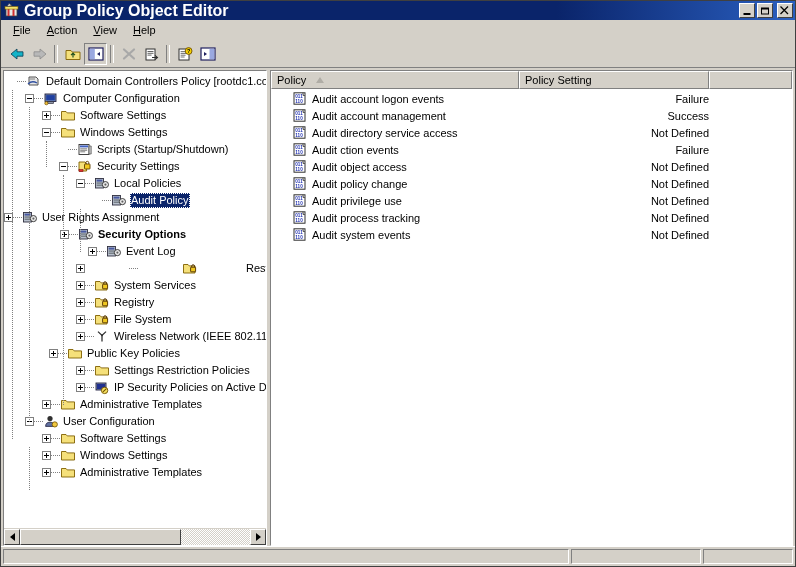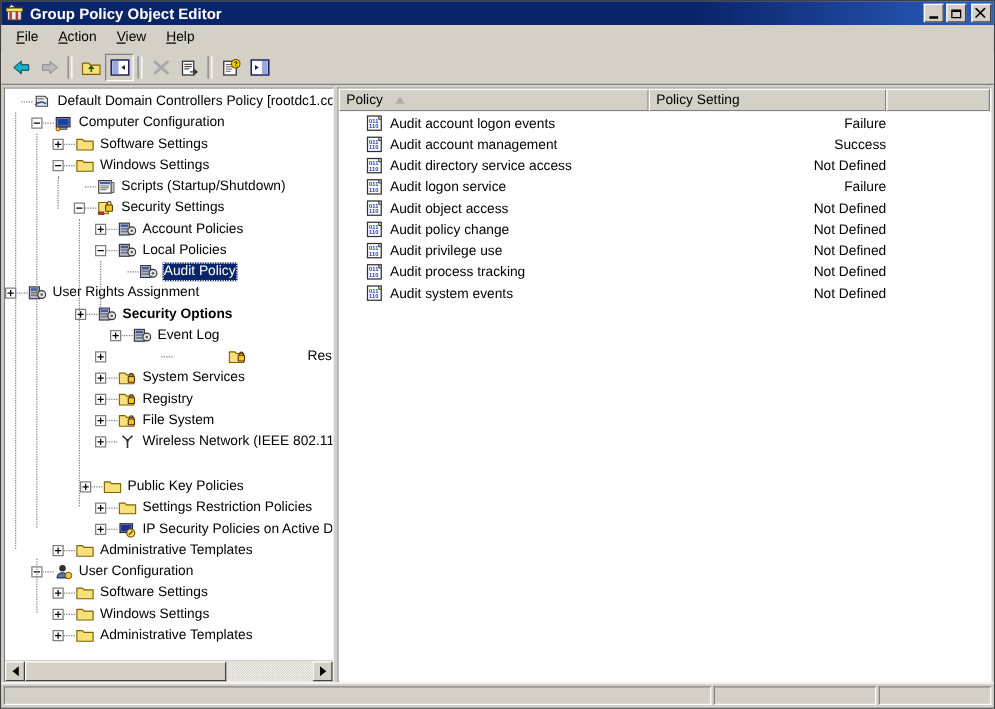--- a/index.html
+++ b/index.html
@@ -33,21 +33,21 @@
   }
   .title-icon {
     width: 16px; height: 15px;
     margin-right: 4px;
     position: relative;
     flex: 0 0 auto;
   }
   .title-text {
     color: #ffffff;
     font-weight: bold;
-    font-size: 12px;
+    font-size: 16px;
     letter-spacing: 0px;
     white-space: nowrap;
     flex: 1 1 auto;
   }
   .titlebuttons { display: flex; gap: 2px; flex: 0 0 auto; }
   .tbtn {
     width: 16px; height: 15px;
     background: #d4d0c8;
     border: 1px solid;
     border-color: #ffffff #404040 #404040 #ffffff;
@@ -456,95 +456,82 @@
               <span class="tdash"></span>
               <span class="ticon"><svg width="16" height="15" viewBox="0 0 16 15">
                   <path d="M2 3 h6 l1.6 1.6 v7.4 H2 Z" fill="#f5e07a" stroke="#806000" stroke-width="0.9"></path>
                   <rect x="7.5" y="5" width="5.5" height="5" rx="0.6" fill="#f0c820" stroke="#604000" stroke-width="0.9"></rect>
                   <path d="M8.8 5 V3.8 a1.5 1.5 0 0 1 3 0 V5" fill="none" stroke="#604000" stroke-width="0.9"></path>
                   <rect x="2" y="10.6" width="4" height="2" fill="#e03030" stroke="#801010" stroke-width="0.6"></rect>
                 </svg></span>
               <span class="tlabel">Security Settings</span>
             </div>
             <div class="tnode" style="padding-left: 72px;">
-              <span class="texpander plus"></span>
+              <span class="texpander"></span>
               <span class="tdash"></span>
               <span class="ticon"><svg width="16" height="15" viewBox="0 0 16 15">
                   <rect x="1.5" y="2.5" width="8" height="9.5" fill="#b8c0cc" stroke="#303040" stroke-width="0.9"></rect>
                   <rect x="2.6" y="3.6" width="5.8" height="2" fill="#4858a0"></rect>
                   <rect x="2.6" y="6.4" width="5.8" height="1.3" fill="#707880"></rect>
                   <rect x="2.6" y="8.6" width="5.8" height="1.3" fill="#707880"></rect>
                   <circle cx="11.4" cy="8.6" r="3.1" fill="#e8e8e8" stroke="#303030" stroke-width="0.9"></circle>
                   <circle cx="11.4" cy="8.6" r="1.1" fill="#606060"></circle>
                 </svg></span>
-              <span class="tlabel">Account Policies</span>
-            </div>
-            <div class="tnode" style="padding-left: 72px;">
-              <span class="texpander"></span>
+              <span class="tlabel">Local Policies</span>
+            </div>
+            <div class="tnode selected" style="padding-left: 89px;">
+              <span class="texpander none"></span>
               <span class="tdash"></span>
               <span class="ticon"><svg width="16" height="15" viewBox="0 0 16 15">
                   <rect x="1.5" y="2.5" width="8" height="9.5" fill="#b8c0cc" stroke="#303040" stroke-width="0.9"></rect>
                   <rect x="2.6" y="3.6" width="5.8" height="2" fill="#4858a0"></rect>
                   <rect x="2.6" y="6.4" width="5.8" height="1.3" fill="#707880"></rect>
                   <rect x="2.6" y="8.6" width="5.8" height="1.3" fill="#707880"></rect>
                   <circle cx="11.4" cy="8.6" r="3.1" fill="#e8e8e8" stroke="#303030" stroke-width="0.9"></circle>
                   <circle cx="11.4" cy="8.6" r="1.1" fill="#606060"></circle>
                 </svg></span>
-              <span class="tlabel">Local Policies</span>
-            </div>
-            <div class="tnode selected" style="padding-left: 89px;">
-              <span class="texpander none"></span>
+              <span class="tlabel">Audit Policy</span>
+            </div>
+            <div class="tnode" style="">
+              <span class="texpander plus"></span>
               <span class="tdash"></span>
               <span class="ticon"><svg width="16" height="15" viewBox="0 0 16 15">
                   <rect x="1.5" y="2.5" width="8" height="9.5" fill="#b8c0cc" stroke="#303040" stroke-width="0.9"></rect>
                   <rect x="2.6" y="3.6" width="5.8" height="2" fill="#4858a0"></rect>
                   <rect x="2.6" y="6.4" width="5.8" height="1.3" fill="#707880"></rect>
                   <rect x="2.6" y="8.6" width="5.8" height="1.3" fill="#707880"></rect>
                   <circle cx="11.4" cy="8.6" r="3.1" fill="#e8e8e8" stroke="#303030" stroke-width="0.9"></circle>
                   <circle cx="11.4" cy="8.6" r="1.1" fill="#606060"></circle>
                 </svg></span>
-              <span class="tlabel">Audit Policy</span>
-            </div>
-            <div class="tnode" style="">
+              <span class="tlabel">User Rights Assignment</span>
+            </div>
+            <div class="tnode" style="padding-left: 56px; font-weight: bold;">
               <span class="texpander plus"></span>
               <span class="tdash"></span>
               <span class="ticon"><svg width="16" height="15" viewBox="0 0 16 15">
                   <rect x="1.5" y="2.5" width="8" height="9.5" fill="#b8c0cc" stroke="#303040" stroke-width="0.9"></rect>
                   <rect x="2.6" y="3.6" width="5.8" height="2" fill="#4858a0"></rect>
                   <rect x="2.6" y="6.4" width="5.8" height="1.3" fill="#707880"></rect>
                   <rect x="2.6" y="8.6" width="5.8" height="1.3" fill="#707880"></rect>
                   <circle cx="11.4" cy="8.6" r="3.1" fill="#e8e8e8" stroke="#303030" stroke-width="0.9"></circle>
                   <circle cx="11.4" cy="8.6" r="1.1" fill="#606060"></circle>
                 </svg></span>
-              <span class="tlabel">User Rights Assignment</span>
-            </div>
-            <div class="tnode" style="padding-left: 56px; font-weight: bold;">
+              <span class="tlabel">Security Options</span>
+            </div>
+            <div class="tnode" style="padding-left: 84px;">
               <span class="texpander plus"></span>
               <span class="tdash"></span>
               <span class="ticon"><svg width="16" height="15" viewBox="0 0 16 15">
                   <rect x="1.5" y="2.5" width="8" height="9.5" fill="#b8c0cc" stroke="#303040" stroke-width="0.9"></rect>
                   <rect x="2.6" y="3.6" width="5.8" height="2" fill="#4858a0"></rect>
                   <rect x="2.6" y="6.4" width="5.8" height="1.3" fill="#707880"></rect>
                   <rect x="2.6" y="8.6" width="5.8" height="1.3" fill="#707880"></rect>
                   <circle cx="11.4" cy="8.6" r="3.1" fill="#e8e8e8" stroke="#303030" stroke-width="0.9"></circle>
                   <circle cx="11.4" cy="8.6" r="1.1" fill="#606060"></circle>
                 </svg></span>
-              <span class="tlabel">Security Options</span>
-            </div>
-            <div class="tnode" style="padding-left: 84px;">
-              <span class="texpander plus"></span>
-              <span class="tdash"></span>
-              <span class="ticon"><svg width="16" height="15" viewBox="0 0 16 15">
-                  <rect x="1.5" y="2.5" width="8" height="9.5" fill="#b8c0cc" stroke="#303040" stroke-width="0.9"></rect>
-                  <rect x="2.6" y="3.6" width="5.8" height="2" fill="#4858a0"></rect>
-                  <rect x="2.6" y="6.4" width="5.8" height="1.3" fill="#707880"></rect>
-                  <rect x="2.6" y="8.6" width="5.8" height="1.3" fill="#707880"></rect>
-                  <circle cx="11.4" cy="8.6" r="3.1" fill="#e8e8e8" stroke="#303030" stroke-width="0.9"></circle>
-                  <circle cx="11.4" cy="8.6" r="1.1" fill="#606060"></circle>
-                </svg></span>
               <span class="tlabel">Event Log</span>
             </div>
             <div class="tnode" style="padding-left: 72px; gap: 44px;">
               <span class="texpander plus"></span>
               <span class="tdash"></span>
               <span class="ticon"><svg width="16" height="15" viewBox="0 0 16 15">
                   <path d="M1.5 3.5 h4.5 l1.2 1.4 H13 V12 H1.5 Z" fill="#f5e07a" stroke="#806000" stroke-width="0.9" stroke-linejoin="round"></path>
                   <rect x="8.6" y="6.2" width="5" height="4.6" rx="0.5" fill="#f0c820" stroke="#503000" stroke-width="0.9"></rect>
                   <path d="M9.7 6.2 V5.1 a1.4 1.4 0 0 1 2.8 0 V6.2" fill="none" stroke="#503000" stroke-width="0.9"></path>
                 </svg></span>
@@ -583,21 +570,21 @@
             <div class="tnode" style="padding-left: 72px;">
               <span class="texpander plus"></span>
               <span class="tdash"></span>
               <span class="ticon"><svg width="16" height="15" viewBox="0 0 16 15">
                   <path d="M8 12.4 V6.2" stroke="#303030" stroke-width="1.3"></path>
                   <path d="M4 2.6 L8 6.4 L12 2.6" stroke="#303030" stroke-width="1.3" fill="none"></path>
                   <circle cx="8" cy="6.3" r="1" fill="#303030"></circle>
                 </svg></span>
               <span class="tlabel">Wireless Network (IEEE 802.11) I</span>
             </div>
-            <div class="tnode" style="padding-left: 60px; margin-top: 19px;">
+            <div class="tnode" style="padding-left: 45px;">
               <span class="texpander plus"></span>
               <span class="tdash"></span>
               <span class="ticon"><svg width="16" height="15" viewBox="0 0 16 15">
                   <path d="M1.5 3.5 h4.5 l1.2 1.4 H14.5 V12 H1.5 Z" fill="#f5e07a" stroke="#806000" stroke-width="0.9" stroke-linejoin="round"></path>
                 </svg></span>
               <span class="tlabel">Public Key Policies</span>
             </div>
             <div class="tnode" style="padding-left: 72px;">
               <span class="texpander plus"></span>
               <span class="tdash"></span>
@@ -733,21 +720,21 @@
             <div class="lv-cell-setting">Not Defined</div>
           </div>
           <div class="lv-row">
             <div class="lv-cell-name">
               <span class="pol-icon"><svg width="16" height="15" viewBox="0 0 16 15">
                   <rect x="2" y="1.8" width="11" height="11.4" fill="#ffffff" stroke="#303030" stroke-width="1"></rect>
                   <path d="M11 1.8 v2.6 h2" fill="#d0d0d0" stroke="#303030" stroke-width="0.8"></path>
                   <text x="3.3" y="7" font-size="4.6" fill="#2030b0" font-family="Liberation Sans, sans-serif" font-weight="bold">011</text>
                   <text x="3.3" y="11.6" font-size="4.6" fill="#2030b0" font-family="Liberation Sans, sans-serif" font-weight="bold">110</text>
                 </svg></span>
-              <span>Audit logon service</span>
+              <span>Audit ction events</span>
             </div>
             <div class="lv-cell-setting">Failure</div>
           </div>
           <div class="lv-row">
             <div class="lv-cell-name">
               <span class="pol-icon"><svg width="16" height="15" viewBox="0 0 16 15">
                   <rect x="2" y="1.8" width="11" height="11.4" fill="#ffffff" stroke="#303030" stroke-width="1"></rect>
                   <path d="M11 1.8 v2.6 h2" fill="#d0d0d0" stroke="#303030" stroke-width="0.8"></path>
                   <text x="3.3" y="7" font-size="4.6" fill="#2030b0" font-family="Liberation Sans, sans-serif" font-weight="bold">011</text>
                   <text x="3.3" y="11.6" font-size="4.6" fill="#2030b0" font-family="Liberation Sans, sans-serif" font-weight="bold">110</text>

